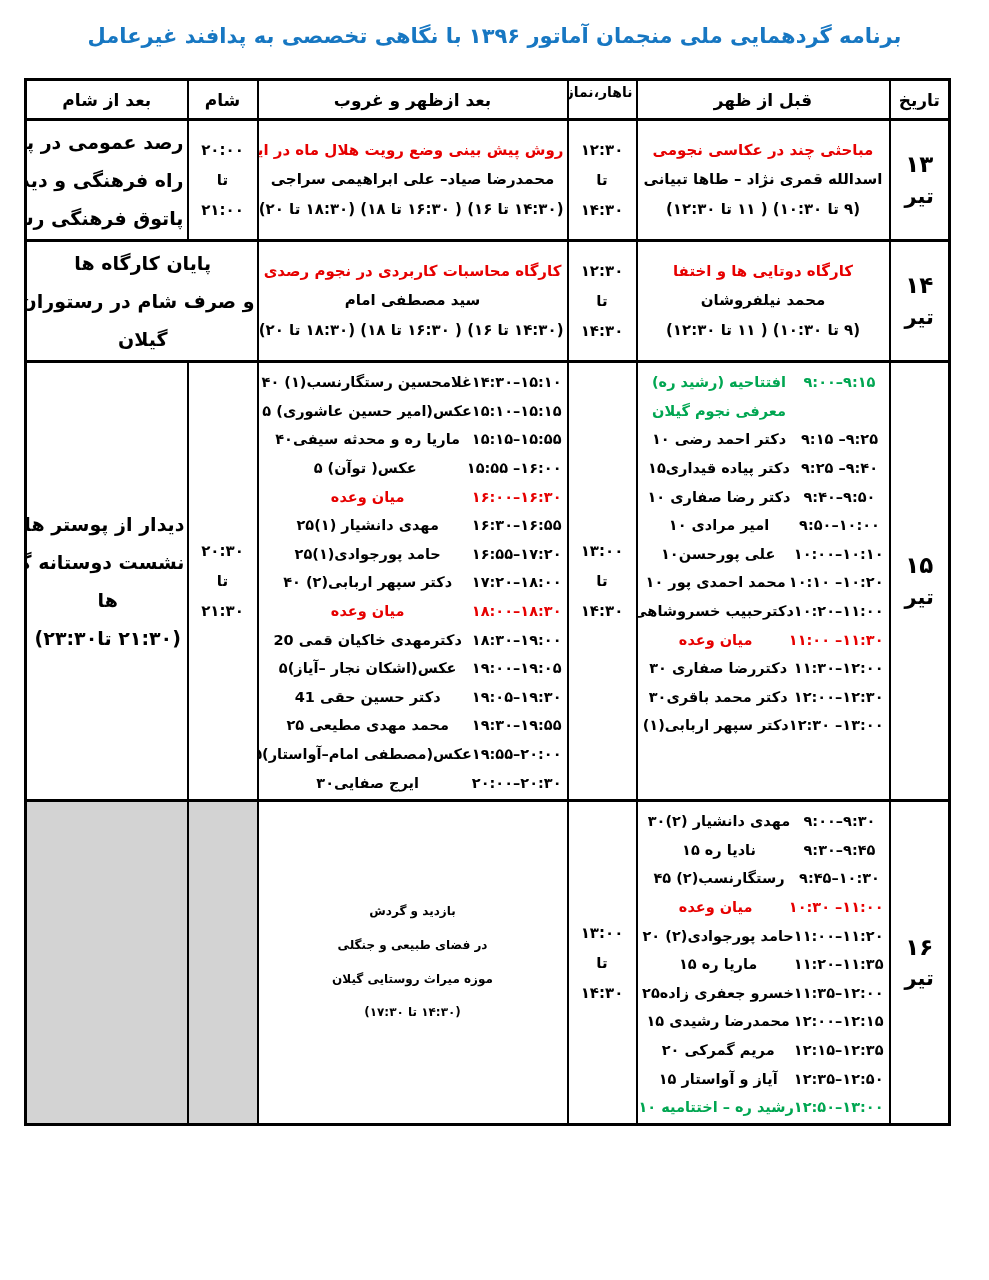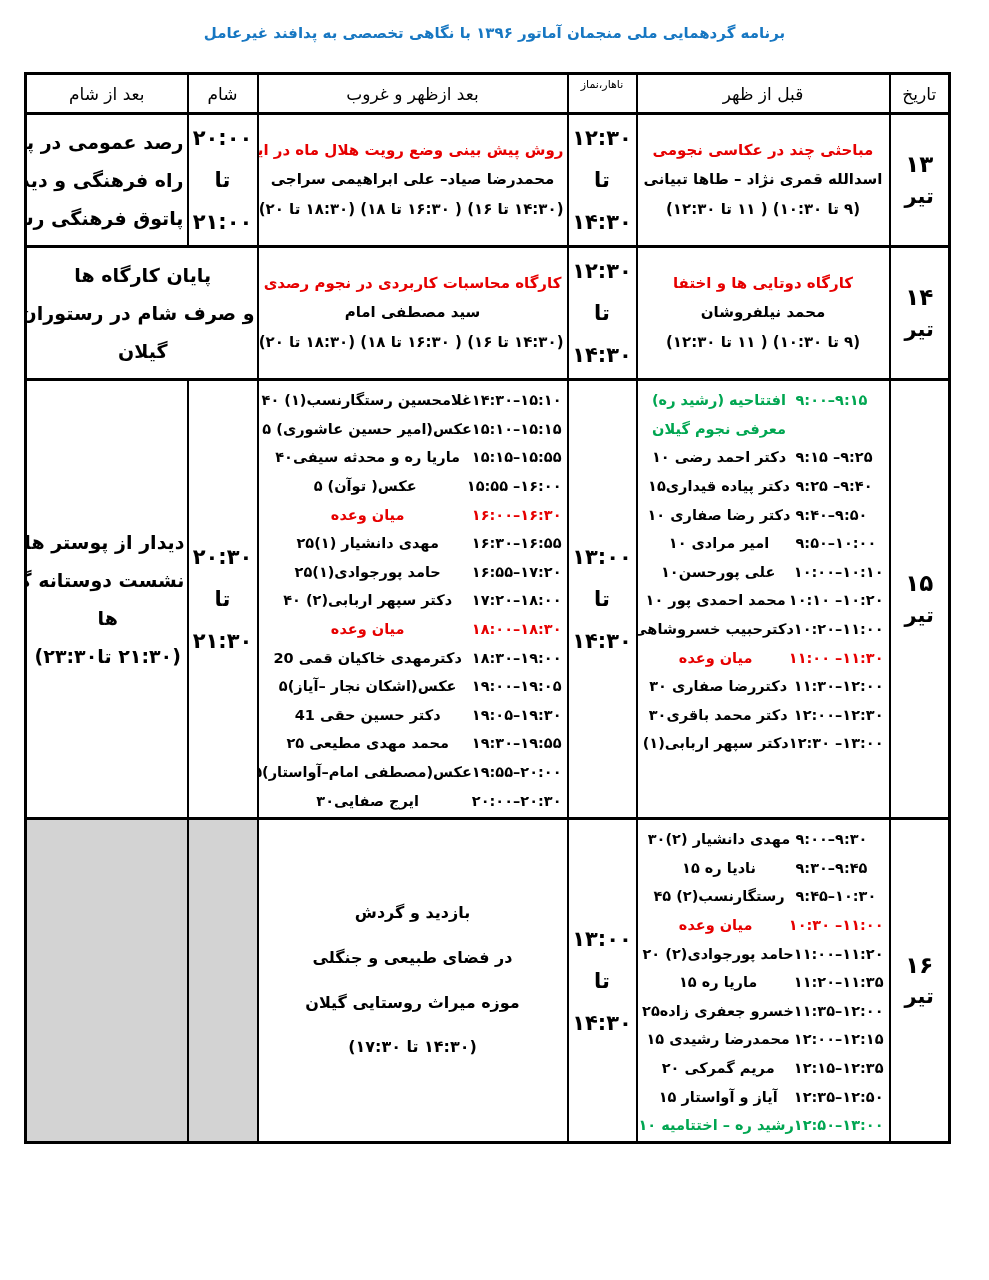--- a/index.html
+++ b/index.html
@@ -14,21 +14,21 @@
   body{
     width:989px;height:1280px;
     background:#ffffff;
     font-family:"DejaVu Sans", sans-serif;
     color:var(--ink);
     direction:rtl;
   }
   .title{
     padding-top:24px;
     text-align:center;
-    font-size:15px;
+    font-size:21px;
     font-weight:bold;
     color:var(--blue);
   }
   table.schedule{
     direction:rtl;
     border-collapse:collapse;
     table-layout:fixed;
     width:924px;
     margin:30px 38px 0 27px;
     border:3px solid var(--ink);
@@ -39,49 +39,49 @@
     border-top:3px solid var(--ink);
     border-bottom:3px solid var(--ink);
     text-align:center;
     vertical-align:middle;
     padding:2px 3px;
     overflow:hidden;
   }
   thead th{
     height:40px;
     font-size:17px;
-    font-weight:normal;
+    font-weight:bold;
   }
   th.small-head{
-    font-size:11px;
+    font-size:14px;
     vertical-align:top;
     padding-top:3px;
   }
   tr.r13 td{height:103px;}
   tr.r14 td{height:104px;}
   tr.r15 td{height:433px;}
   tr.r16 td{height:310px;}
   .datecell .dnum{font-size:23px;font-weight:bold;line-height:1.1;}
   .datecell .dmonth{font-size:21px;font-weight:bold;margin-top:7px;line-height:1.1;}
   .block div{font-size:15px;font-weight:bold;line-height:1.95;white-space:nowrap;}
   .block .rtitle{color:var(--red);}
-  .timecol div{font-size:21px;font-weight:bold;line-height:2.0;}
+  .timecol div{font-size:15px;font-weight:bold;line-height:2.0;}
   .linescell div{font-size:19px;font-weight:bold;line-height:2.0;white-space:nowrap;}
-  .widecell div{font-size:16px;font-weight:bold;line-height:2.8;white-space:nowrap;}
+  .widecell div{font-size:12px;font-weight:bold;line-height:2.8;white-space:nowrap;}
   td.listcell{vertical-align:top;padding-top:5px;}
   .sline{
     display:flex;
     direction:rtl;
     align-items:center;
     height:28.6px;
     font-size:14.5px;
     font-weight:bold;
     padding:0 2px;
   }
-  .sline .stime{flex:0 0 auto;min-width:88px;text-align:left;white-space:nowrap;}
+  .sline .stime{flex:0 0 auto;min-width:88px;text-align:center;white-space:nowrap;}
   .sline .sname{flex:1 1 auto;text-align:center;white-space:nowrap;}
   .sline.red{color:var(--red);}
   .sline.green{color:var(--green);}
   td.graycell{background:var(--gray);}
 </style>
 </head>
 <body>
 
 <div class="title">برنامه گردهمایی ملی منجمان آماتور  ۱۳۹۶ با نگاهی تخصصی به پدافند غیرعامل</div>
 

